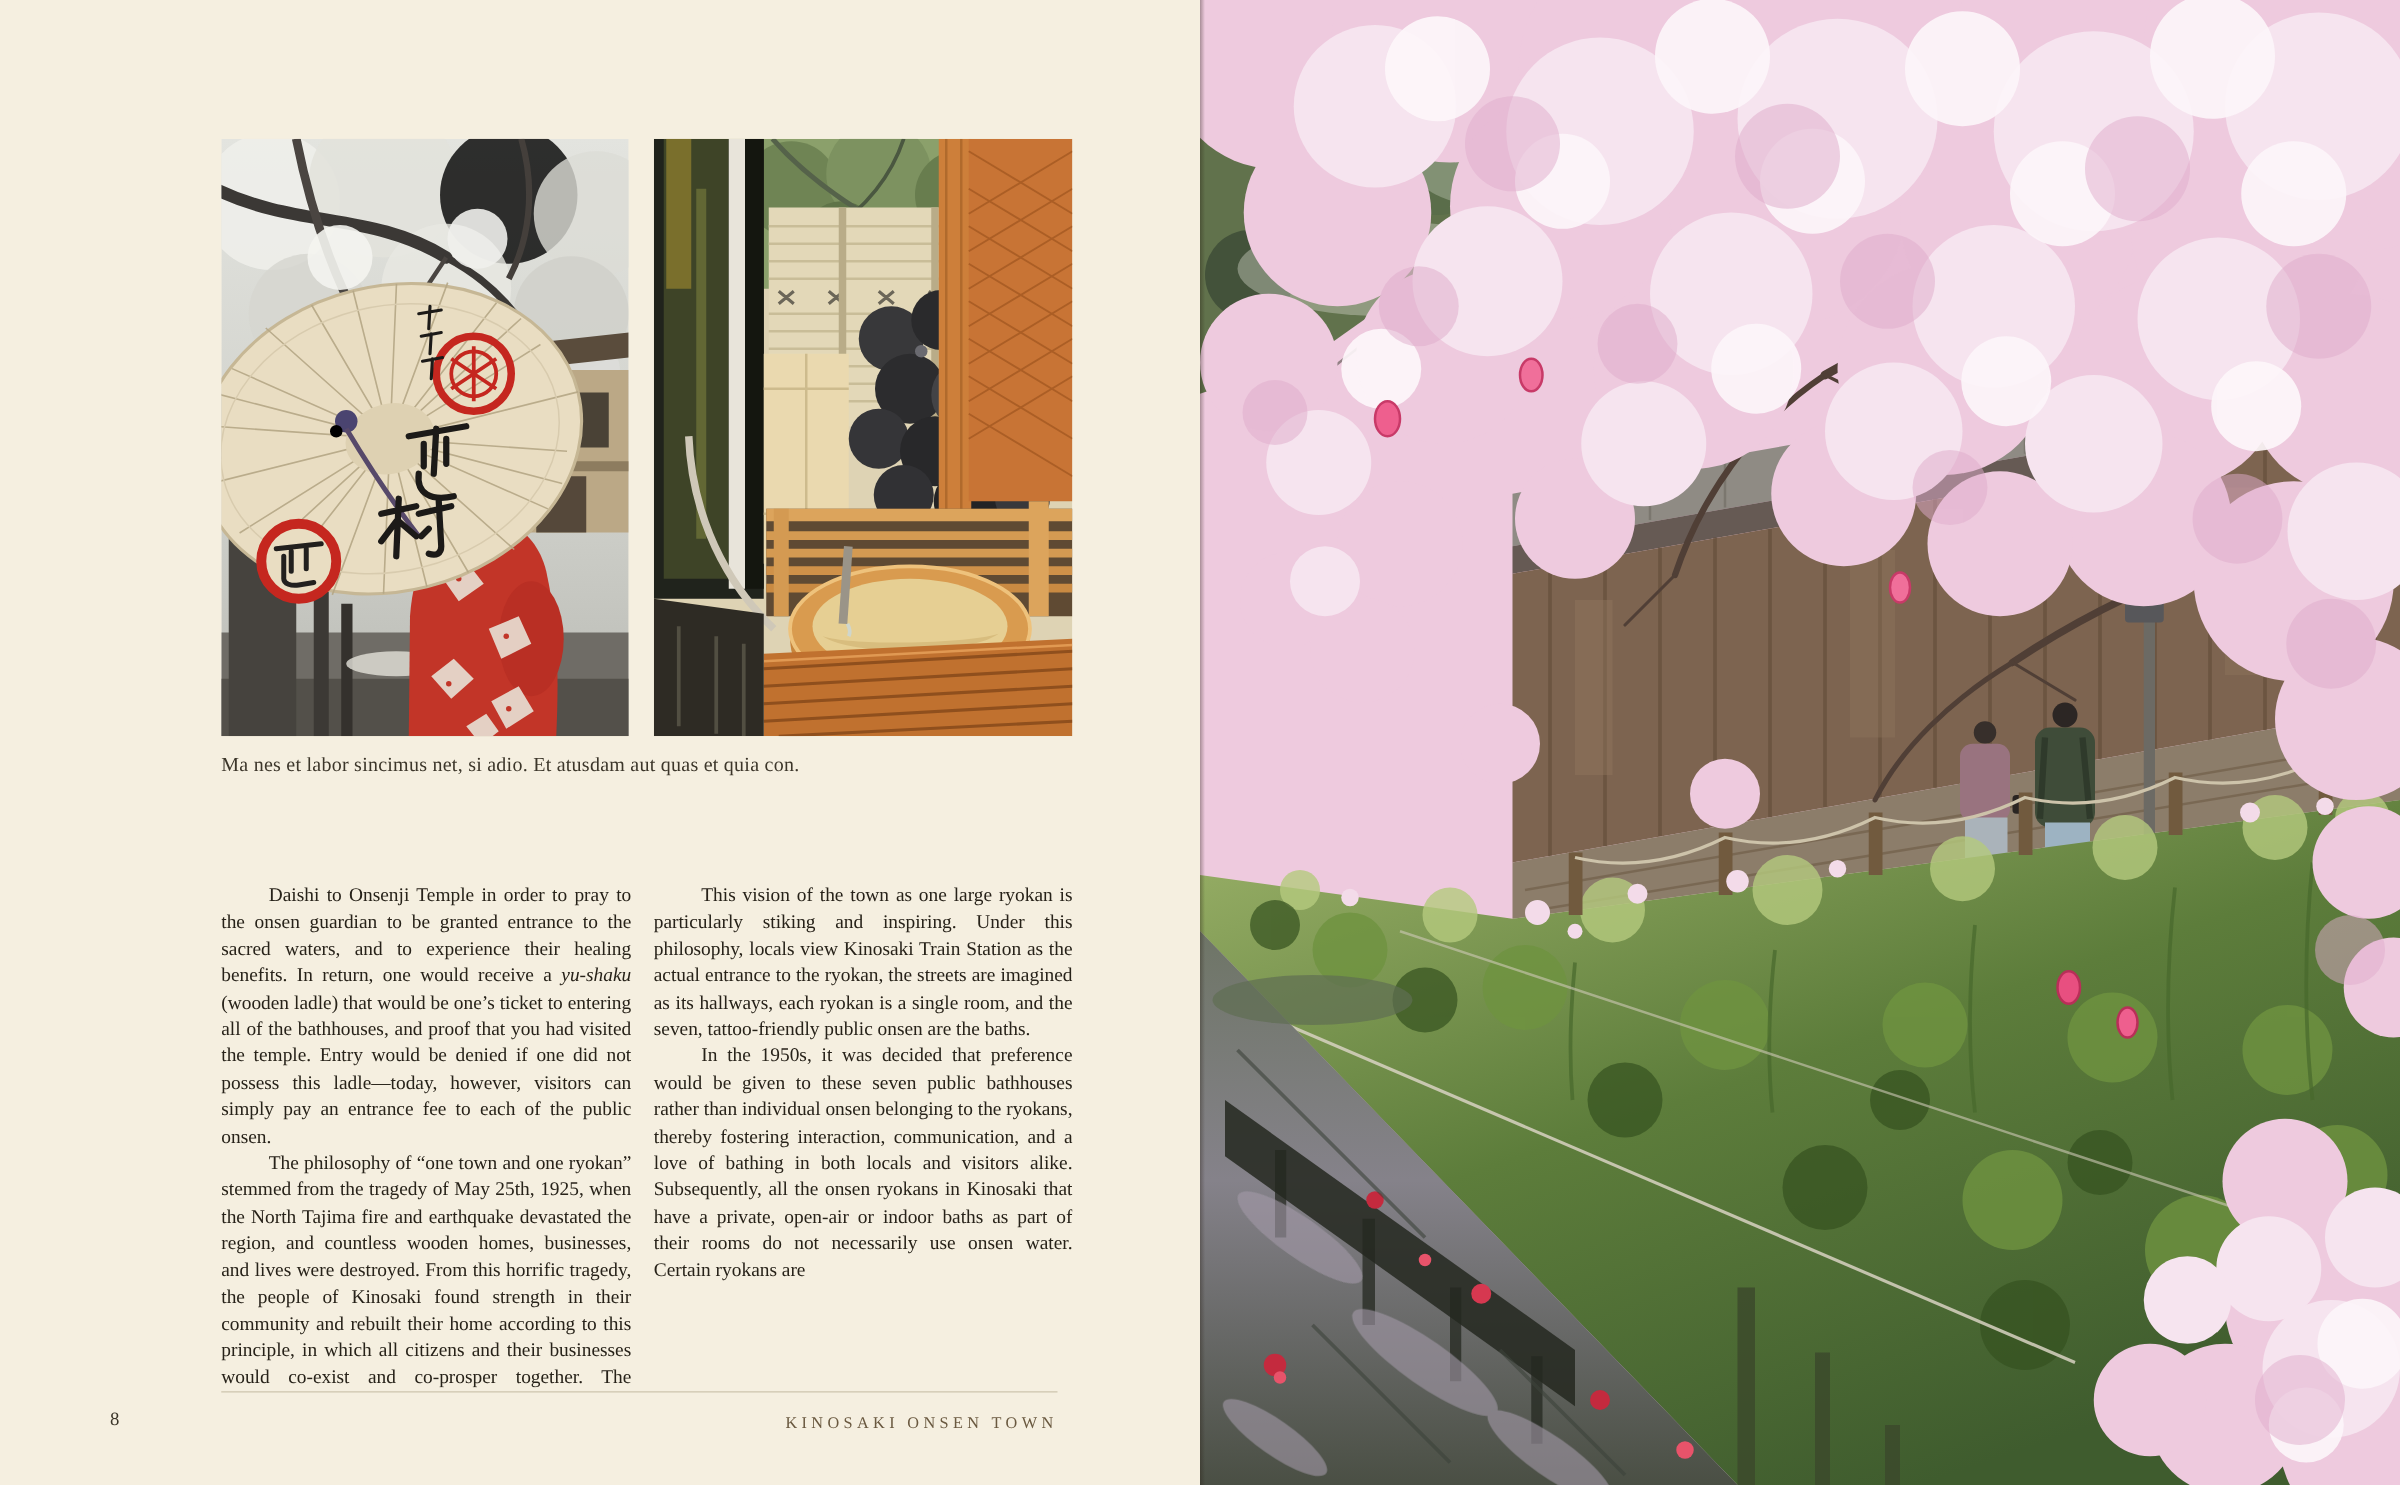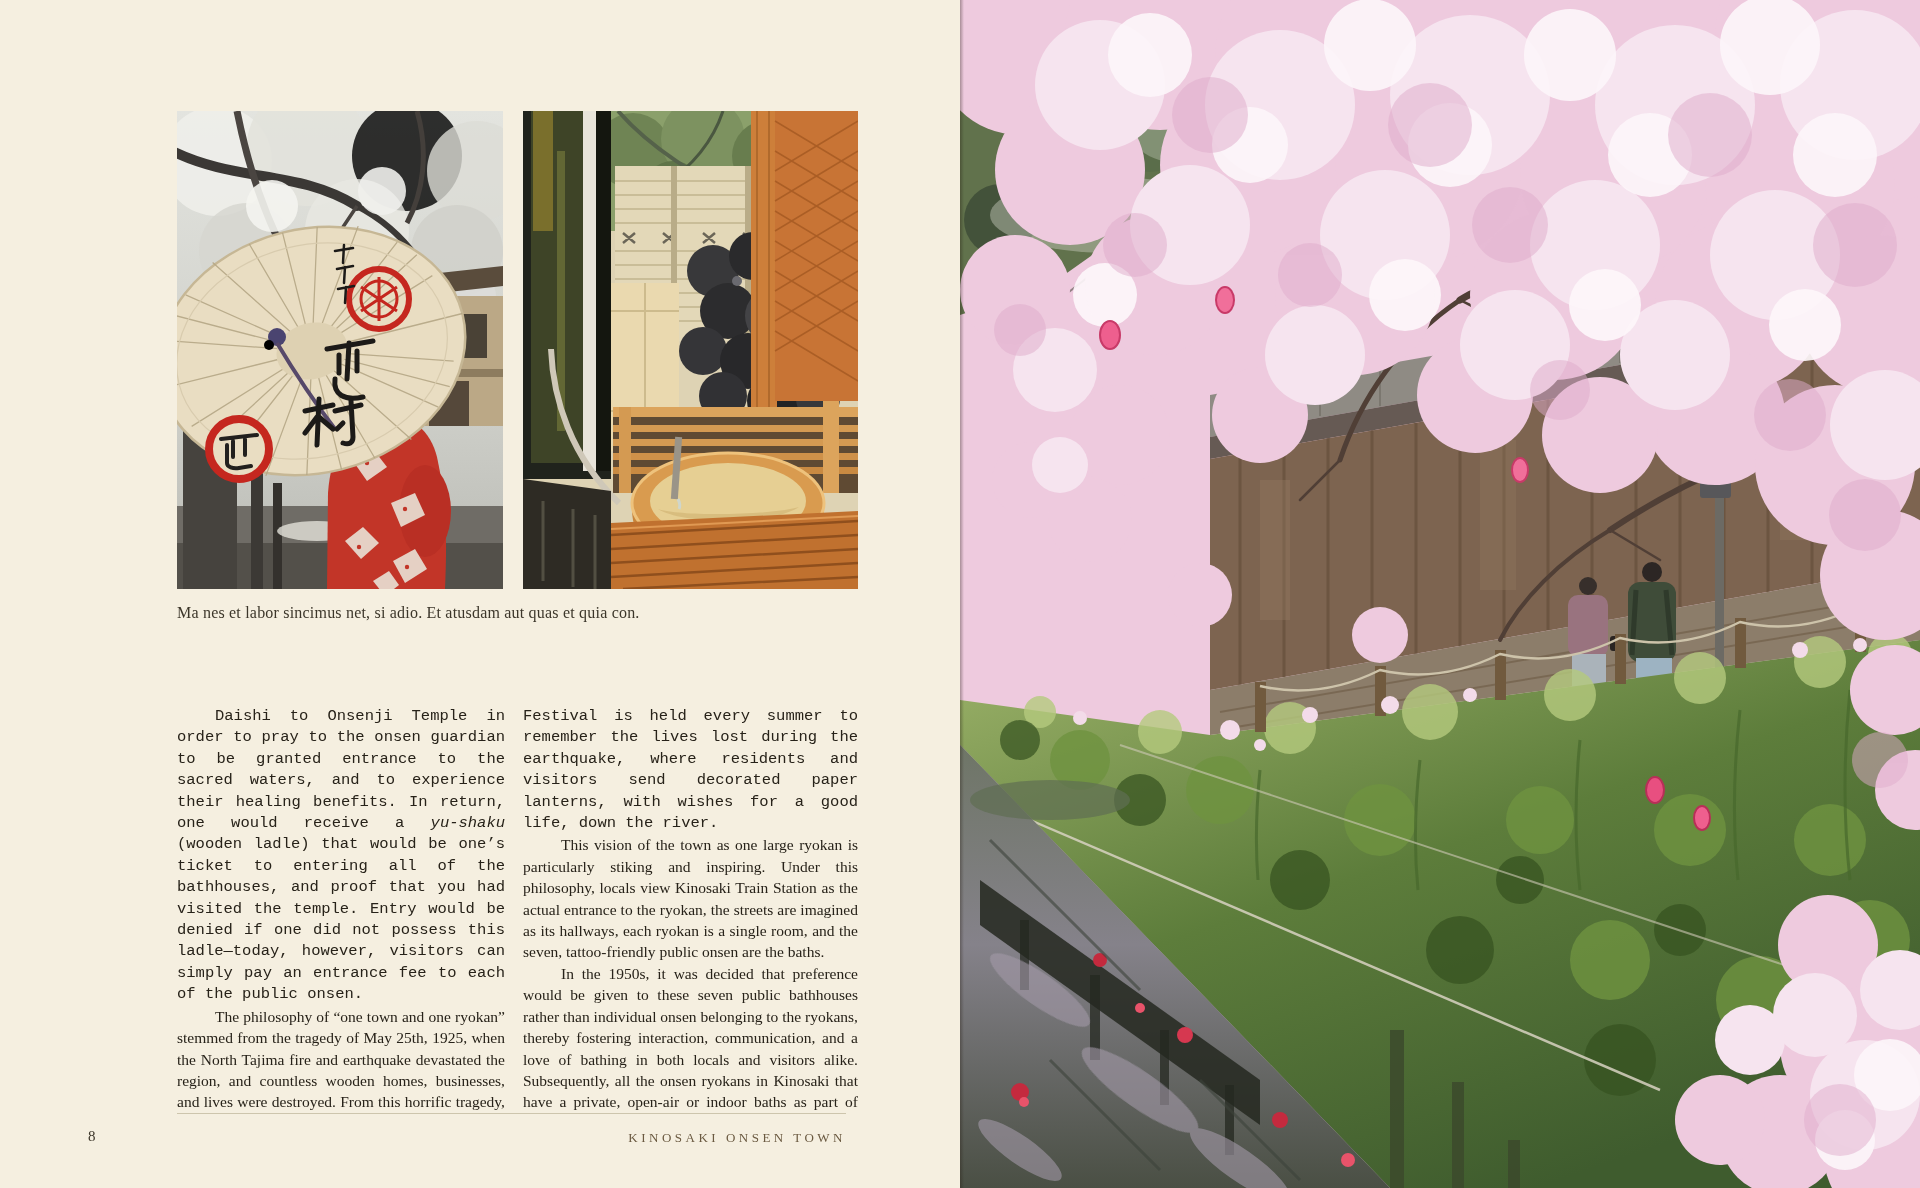--- a/index.html
+++ b/index.html
@@ -20,21 +20,21 @@
     font-size:16px;color:var(--caption_ink,#3c362a);letter-spacing:.2px;
   }
   .columns{
     position:absolute;left:177px;top:706px;width:681px;height:404px;
     display:flex;gap:18px;overflow:hidden;
   }
   .col{font-size:15.5px;line-height:21.4px;text-align:justify;hyphens:auto;}
   .col1{width:328px;}
   .col2{width:335px;}
   .col p{margin:0;text-indent:38px;}
-  .col p.no-indent{text-indent:0;font-family:Liberation Mono, monospace;}
+  .col p.no-indent{text-indent:0;}
   .footer-rule{position:absolute;left:177px;top:1113px;width:669px;height:1px;background:var(--rule,#cdc5ad);}
   .page-number{position:absolute;left:88px;top:1128px;font-size:15px;color:var(--caption_ink,#3c362a);}
   .running-title{
     position:absolute;right:114px;top:1130px;
     font-size:13px;font-weight:normal;letter-spacing:3.5px;
     color:var(--footer_brown,#6a5940);
   }
   .right-photo{position:absolute;left:960px;top:0;width:960px;height:1188px;overflow:hidden;}
   .right-photo::before{
     content:"";position:absolute;left:0;top:0;width:4px;height:100%;
@@ -270,21 +270,20 @@
     </figure>
 
     <div class="caption">Ma nes et labor sincimus net, si adio. Et atusdam aut quas et quia con.</div>
 
     <div class="columns">
       <div class="col col1">
         <p class="no-indent" style="text-indent:38px"><span>Daishi to Onsenji Temple in order to pray to the onsen guardian to be granted entrance to the sacred waters, and to experience their healing benefits. In return, one would receive a </span><i>yu-shaku</i><span> (wooden ladle) that would be one’s ticket to entering all of the bathhouses, and proof that you had visited the temple. Entry would be denied if one did not possess this ladle—today, however, visitors can simply pay an entrance fee to each of the public onsen.</span></p>
         <p>The philosophy of “one town and one ryokan” stemmed from the tragedy of May 25th, 1925, when the North Tajima fire and earthquake devastated the region, and countless wooden homes, businesses, and lives were destroyed. From this horrific tragedy, the people of Kinosaki found strength in their community and rebuilt their home according to this principle, in which all citizens and their businesses would co-exist and co-prosper together. The Toronagashi</p>
       </div>
       <div class="col col2">
-        <p class="no-indent">Festival is held every summer to remember the lives lost during the earthquake, where residents and visitors send decorated paper lanterns, with wishes for a good life, down the river.</p>
         <p>This vision of the town as one large ryokan is particularly stiking and inspiring. Under this philosophy, locals view Kinosaki Train Station as the actual entrance to the ryokan, the streets are imagined as its hallways, each ryokan is a single room, and the seven, tattoo-friendly public onsen are the baths.</p>
         <p>In the 1950s, it was decided that preference would be given to these seven public bathhouses rather than individual onsen belonging to the ryokans, thereby fostering interaction, communication, and a love of bathing in both locals and visitors alike. Subsequently, all the onsen ryokans in Kinosaki that have a private, open-air or indoor baths as part of their rooms do not necessarily use onsen water. Certain ryokans are</p>
       </div>
     </div>
 
     <div class="footer-rule"></div>
     <div class="page-number">8</div>
     <div class="running-title">KINOSAKI ONSEN TOWN</div>
   </div>
 

